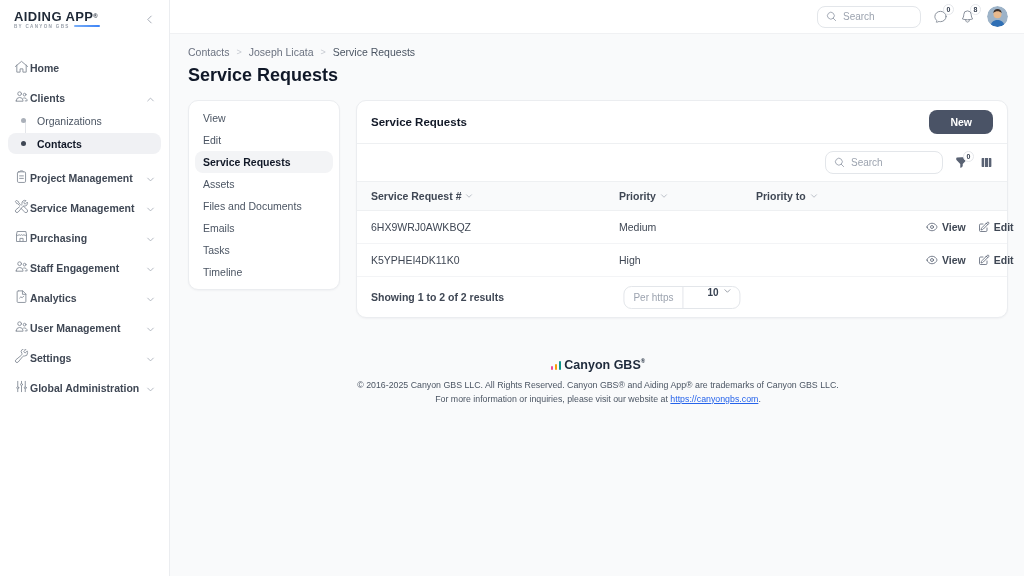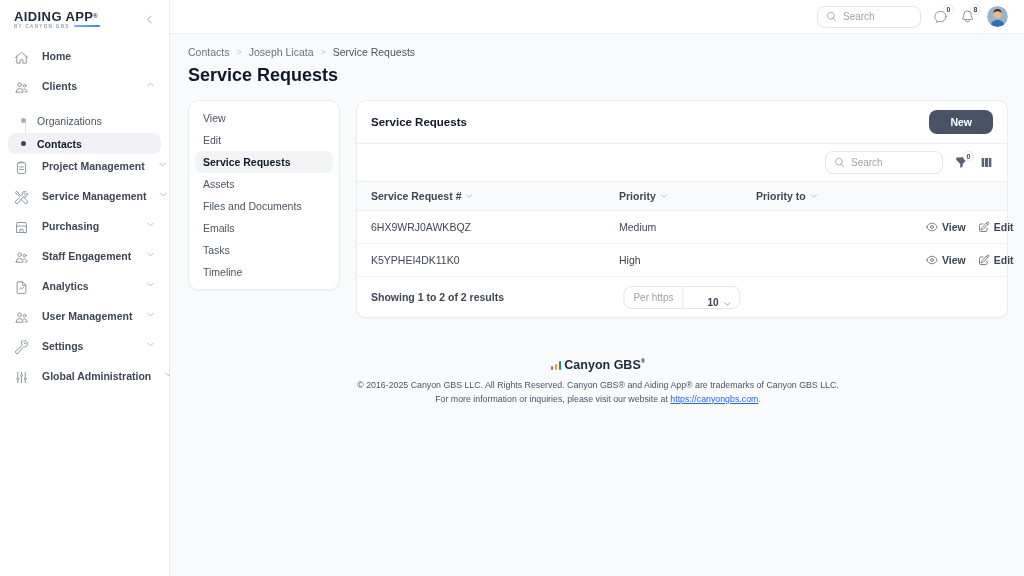--- a/index.html
+++ b/index.html
@@ -14,21 +14,21 @@
     padding:4px 12px 0 14px; }
   .logo-top { font-size:13px; font-weight:800; letter-spacing:.4px; color:#1f2937; line-height:13px; }
   .logo-top sup { font-size:6px; vertical-align:top; }
   .logo-bottom { display:flex; align-items:center; gap:4px; margin-top:1px; }
   .logo-sub { font-size:4.6px; font-weight:700; letter-spacing:1.3px; color:#9aa1ab; }
   .logo-line { width:26px; height:2px; border-radius:2px;
     background:linear-gradient(90deg,#7cb0f7,#3b82f6); }
   .collapse-btn { background:none; border:none; color:#9ca3af; cursor:pointer;
     display:flex; align-items:center; padding:2px; }
   .nav { padding:16px 8px 0 8px; }
-  .nav-item { display:flex; align-items:flex-start; gap:13px; height:24px; padding:0 6px;
+  .nav-item { display:flex; align-items:flex-end; gap:1px; height:24px; padding:0 6px;
     border-radius:8px; margin-bottom:6px; cursor:pointer; }
   .nav-item .lbl { font-size:10.5px; font-weight:600; color:#3f4754; white-space:nowrap; }
   .nav-item svg.mi { width:15px; height:15px; stroke:#8a919c; fill:none;
     stroke-width:1.5; stroke-linecap:round; stroke-linejoin:round; flex:none; }
   .nav-item .chev { margin-left:auto; width:9px; height:9px; stroke:#9ca3af; fill:none;
     stroke-width:2; stroke-linecap:round; stroke-linejoin:round; flex:none; }
   .chev.up { transform:rotate(180deg); }
   .sub-group { position:relative; margin:0 0 6px 0; }
   .sub-line { position:absolute; left:17px; top:10px; bottom:12px; width:1px; background:#e3e5e9; }
   .sub-item { display:flex; align-items:center; gap:11px; height:21px; padding:0 6px 0 13px;
@@ -106,21 +106,21 @@
     color:#3f4754; cursor:pointer; }
   .action-link svg { width:12px; height:12px; stroke:#596273; fill:none; stroke-width:1.6;
     stroke-linecap:round; stroke-linejoin:round; }
   .t-foot { position:relative; display:flex; align-items:center; padding:9px 14px; height:40px; }
   .summary { font-size:10.5px; font-weight:600; color:#3f4754; }
   .per-page { position:absolute; left:50%; transform:translateX(-50%); display:flex;
     align-items:stretch; border:1px solid #e3e6ea; border-radius:8px; overflow:hidden;
     background:#fff; height:23px; cursor:pointer; }
   .pp-label { font-size:10px; color:#9ca3af; display:flex; align-items:center; padding:0 9px;
     border-right:1px solid #e3e6ea; }
-  .pp-value { font-size:10px; color:#374151; font-weight:600; display:flex; align-items:flex-end;
+  .pp-value { font-size:10px; color:#374151; font-weight:600; display:flex; align-items:flex-start;
     gap:5px; padding:0 8px;margin-left:16px; }
   .pp-value svg { width:8px; height:8px; stroke:#6b7280; fill:none; stroke-width:2;
     stroke-linecap:round; stroke-linejoin:round; }
 
   
   .page-footer { margin-top:40px; display:flex; flex-direction:column; align-items:center; }
   .footer-brand { display:flex; align-items:flex-end; gap:3px; }
   .bars { display:flex; align-items:flex-end; gap:1.5px; padding-bottom:2px; }
   .bars i { display:block; width:2.5px; border-radius:1px; }
   .bars i:nth-child(1){ height:4px; background:#ec4899; }

